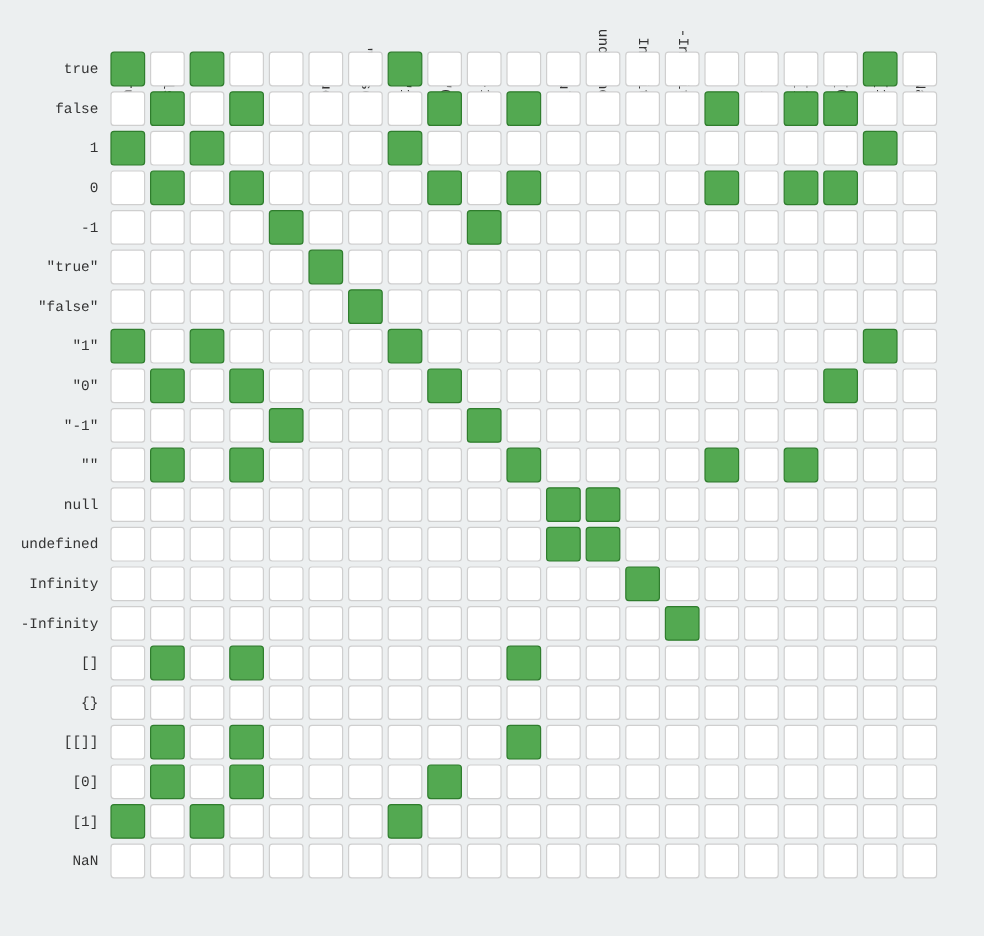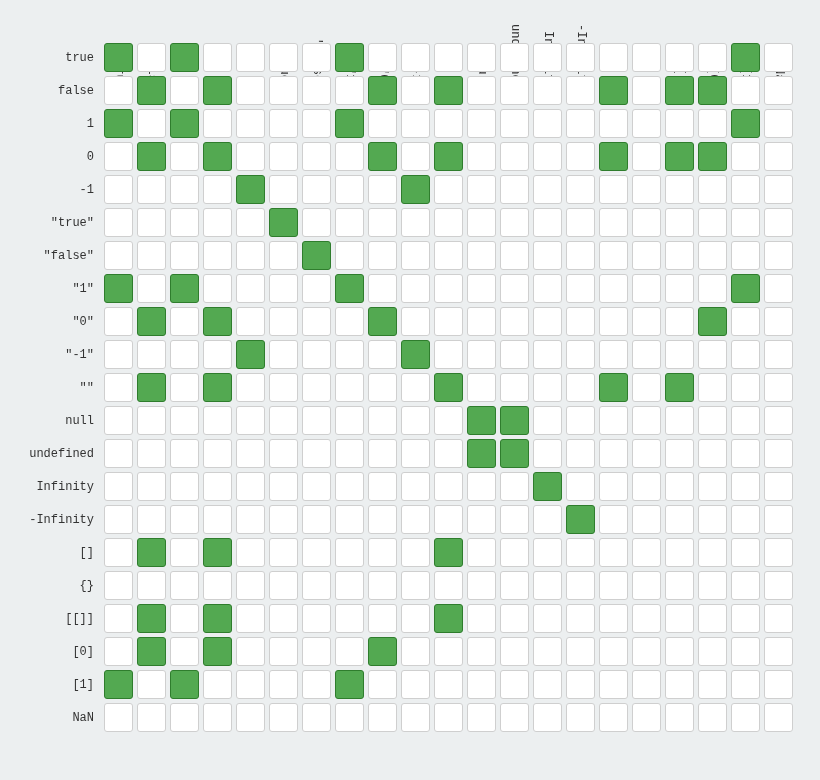--- a/index.html
+++ b/index.html
@@ -14,21 +14,20 @@
     width: 820px;
     height: 780px;
     box-sizing: border-box;
     padding: 8px 10px 10px 10px;
   }
   .grid {
     display: grid;
     
     grid-template-columns: 80px repeat(21, 33px);
     grid-auto-rows: 33px;
-    margin-left: 12px;
   }
   .corner {
     grid-column: 1;
   }
   .col-hdr {
     display: flex;
     align-items: flex-end;
     justify-content: center;
     height: 85px;
     padding-bottom: 4px;

